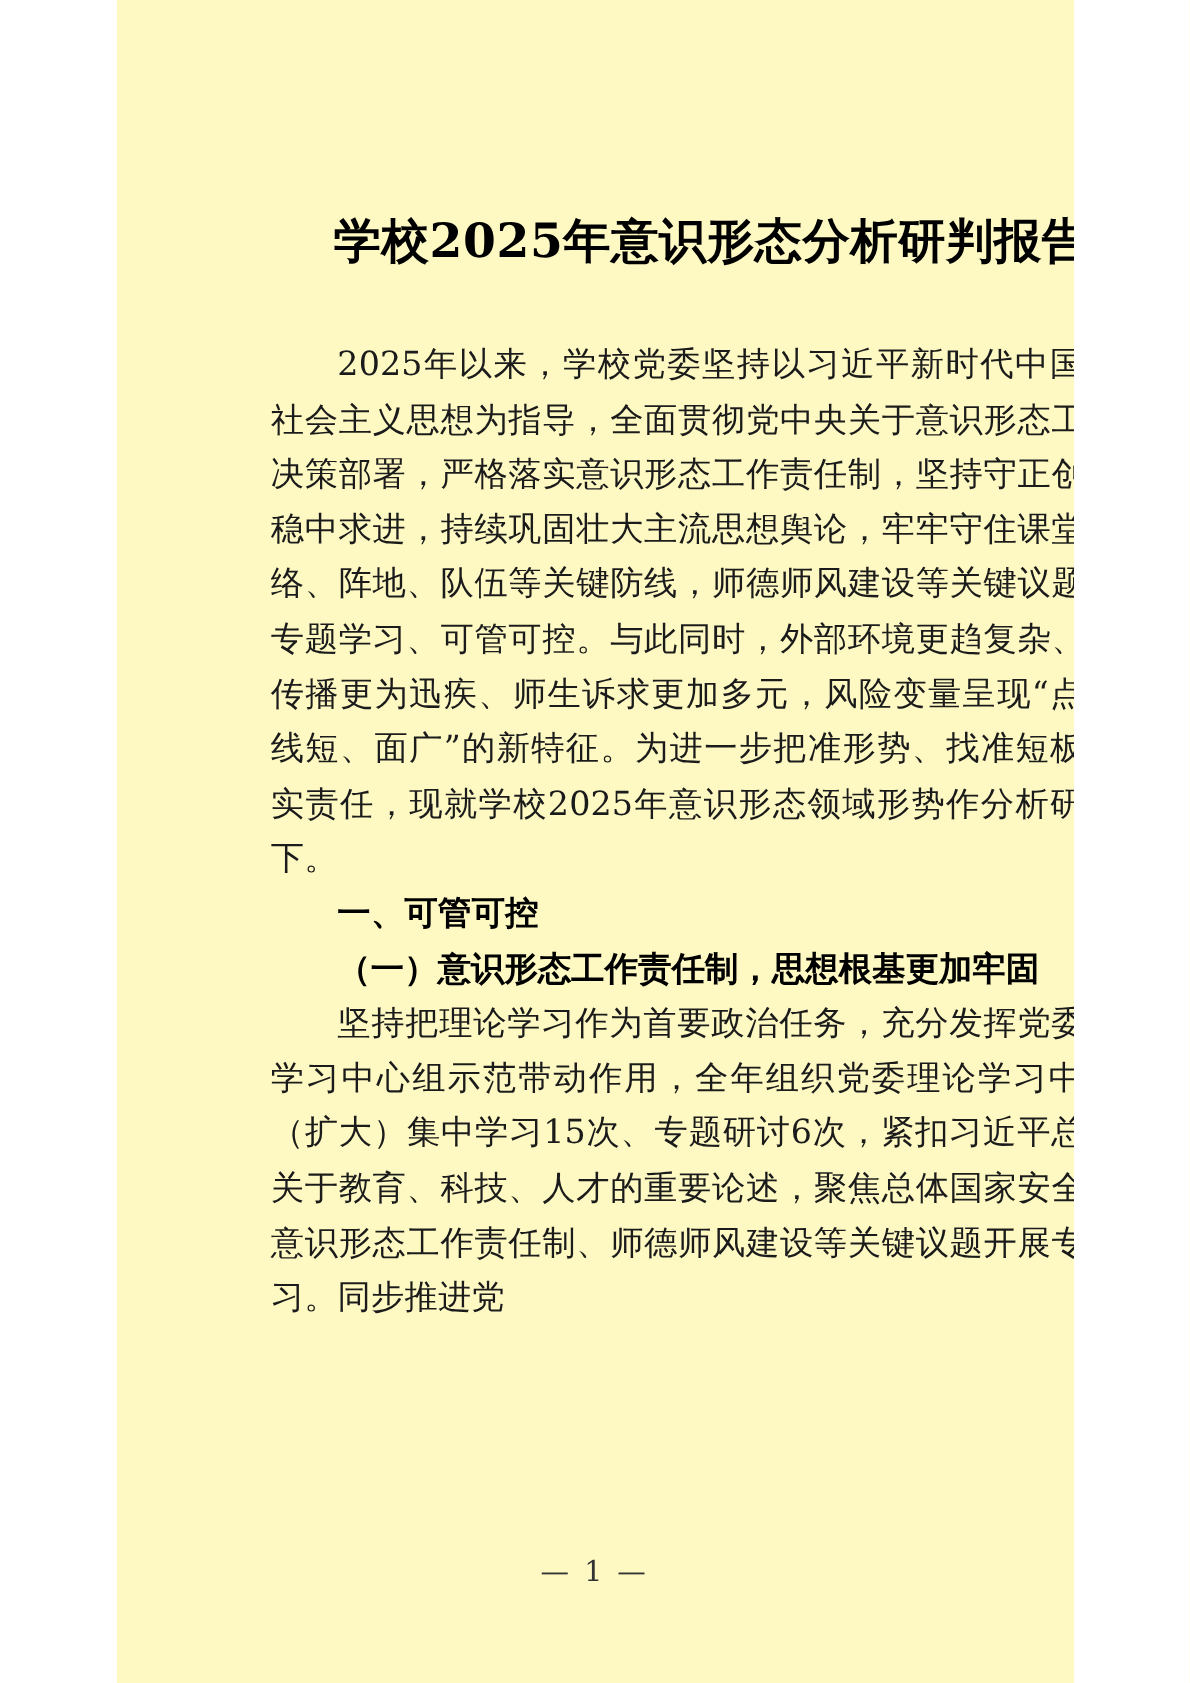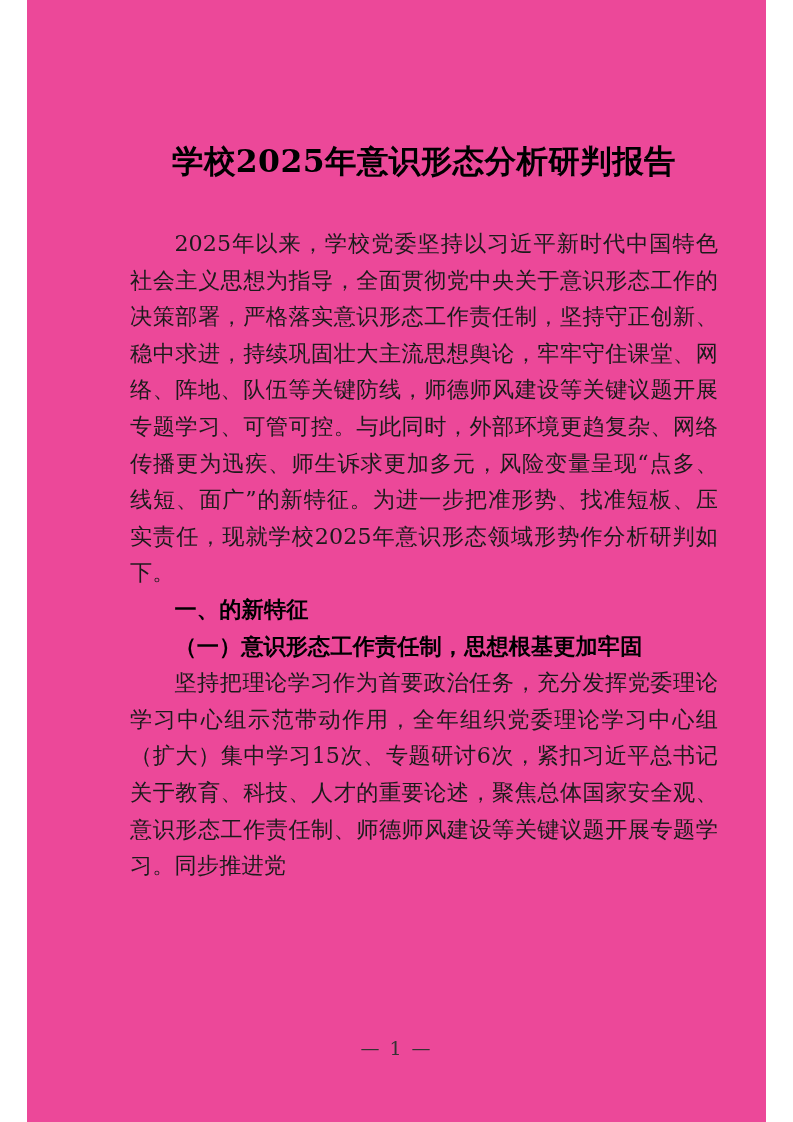--- a/index.html
+++ b/index.html
@@ -7,24 +7,24 @@
     padding: 0;
     background: #ffffff;
   }
   body {
     font-family: "DejaVu Serif", "Liberation Serif", serif;
     color: #1a1a1a;
     -webkit-font-smoothing: antialiased;
   }
   .page {
     position: relative;
-    width: 739px;
+    width: 638px;
     height: 1122px;
     margin: 0 auto;
-    background: #ec4899;
+    background: #fef9c3;
     overflow: hidden;
     box-sizing: border-box;
   }
   .content {
     position: absolute;
     left: 103px;
     top: 0;
     width: 588px;
   }
   .doc-title {
@@ -92,21 +92,21 @@
 <div class="page">
 
   <div class="content">
 
     <h1 class="doc-title">学校2025年意识形态分析研判报告</h1>
 
     <div class="spacer-after-title"></div>
 
     <p class="para">2025年以来，学校党委坚持以习近平新时代中国特色社会主义思想为指导，全面贯彻党中央关于意识形态工作的决策部署，严格落实意识形态工作责任制，坚持守正创新、稳中求进，持续巩固壮大主流思想舆论，牢牢守住课堂、网络、阵地、队伍等关键防线，师德师风建设等关键议题开展专题学习、可管可控。与此同时，外部环境更趋复杂、网络传播更为迅疾、师生诉求更加多元，风险变量呈现“点多、线短、面广”的新特征。为进一步把准形势、找准短板、压实责任，现就学校2025年意识形态领域形势作分析研判如下。</p>
 
-    <h2 class="sec-heading">一、的新特征</h2>
+    <h2 class="sec-heading">一、可管可控</h2>
 
 
     <h3 class="sub-heading">（一）意识形态工作责任制，思想根基更加牢固</h3>
 
     <p class="para last-line-full">坚持把理论学习作为首要政治任务，充分发挥党委理论学习中心组示范带动作用，全年组织党委理论学习中心组（扩大）集中学习15次、专题研讨6次，紧扣习近平总书记关于教育、科技、人才的重要论述，聚焦总体国家安全观、意识形态工作责任制、师德师风建设等关键议题开展专题学习。同步推进党</p>
 
   </div>
 
   <div class="footer-num">— 1 —</div>
 

